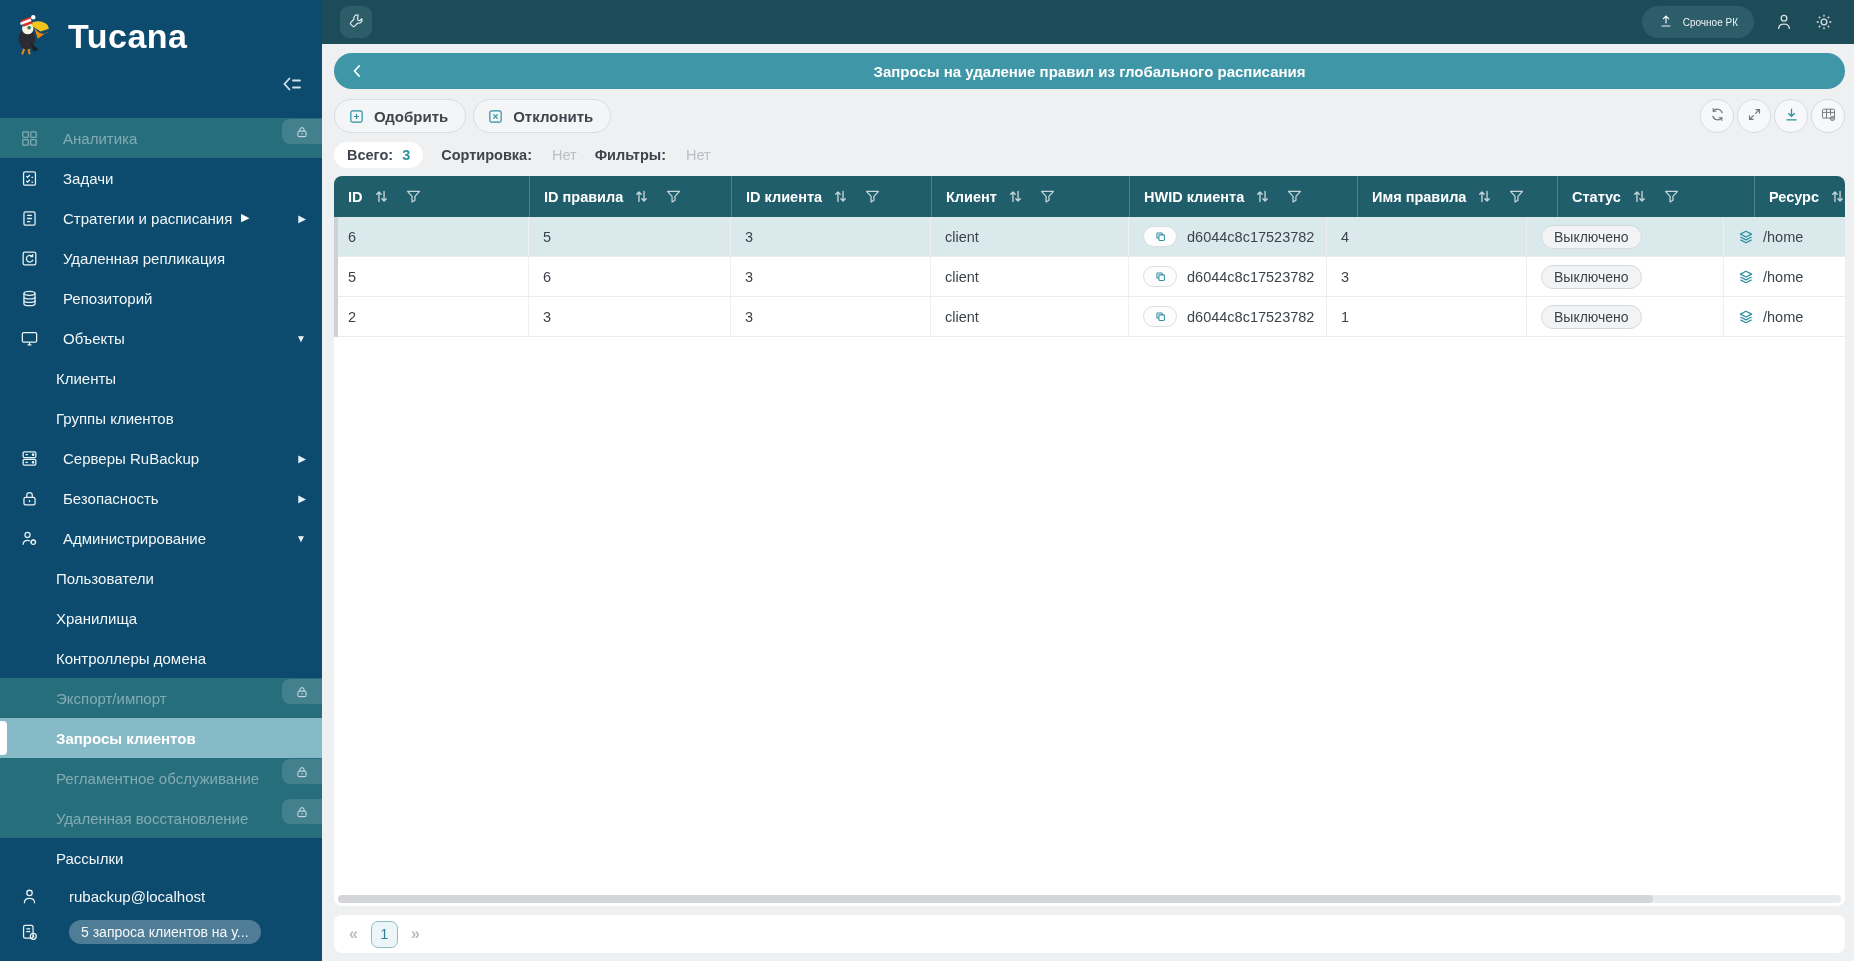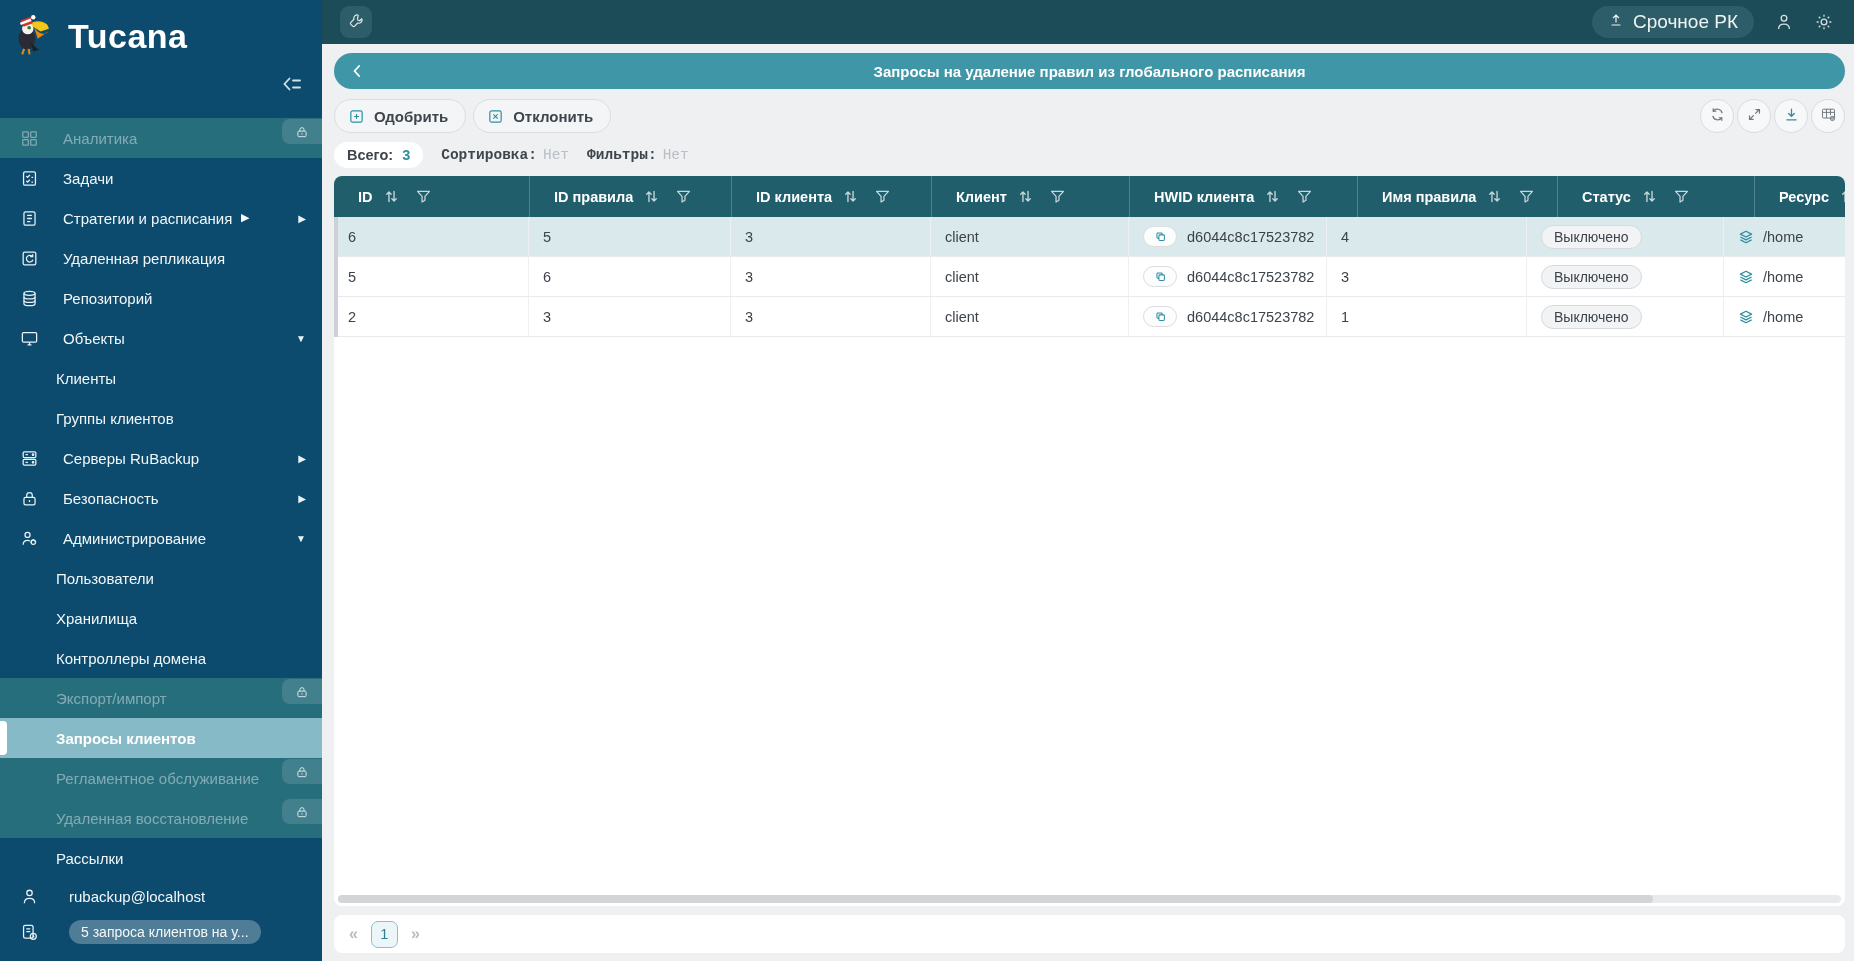--- a/index.html
+++ b/index.html
@@ -31,21 +31,21 @@
   .user-row .u-icon svg, .badge-row .u-icon svg { width:19px; height:19px; display:block; color:#e9f2f4; }
   .badge-pill { background:rgba(255,255,255,.28); border-radius:13px; padding:4px 12px; font-size:14px; max-width:196px; white-space:nowrap; overflow:hidden; }
   .peek-arrow { position:absolute; left:241px; top:211px; font-size:11px; color:#fff; cursor:pointer; }
 
   
   .main { flex:1; display:flex; flex-direction:column; min-width:0; }
   .topbar { height:44px; background:#1c4c58; display:flex; align-items:center; padding:0 20px 0 18px; flex:none; }
   .wrench-btn { width:32px; height:32px; border:none; border-radius:9px; background:#2d5d69; display:flex; align-items:center; justify-content:center; cursor:pointer; }
   .wrench-btn svg { width:17px; height:17px; color:#dfe7e9; }
   .topbar-right { margin-left:auto; display:flex; align-items:center; gap:20px; }
-  .urgent-btn { display:flex; align-items:center; gap:9px; background:#2d5d69; border:none; border-radius:17px; height:32px; padding:0 16px; color:#eef4f5; font-size:19px; font-family:inherit; cursor:pointer; }
+  .urgent-btn { display:flex; align-items:center; gap:9px; background:#2d5d69; border:none; border-radius:17px; height:32px; padding:0 16px; color:#eef4f5; font-size:10px; font-family:inherit; cursor:pointer; }
   .urgent-btn svg { width:16px; height:16px; }
   .tb-icon { width:20px; height:20px; color:#d5dde0; cursor:pointer; }
   .tb-icon svg { width:20px; height:20px; display:block; }
 
   .titlebar { position:relative; margin:9px 9px 0 12px; height:36px; background:#3f96a6; border-radius:18px; display:flex; align-items:center; flex:none; }
   .back-btn { margin-left:13px; width:20px; height:20px; color:#fff; cursor:pointer; z-index:1; }
   .back-btn svg { width:20px; height:20px; }
   .title { position:absolute; left:0; right:0; text-align:center; color:#fff; font-size:15px; font-weight:600; }
 
   .actions { margin:10px 9px 0 12px; display:flex; align-items:center; gap:7px; flex:none; }
@@ -54,27 +54,27 @@
   .btn .btn-ic svg { width:17px; height:17px; display:block; }
   .spacer { flex:1; }
   .iconbtn { width:34px; height:34px; border-radius:50%; border:1px solid #d9dce0; background:#f7f8f9; display:flex; align-items:center; justify-content:center; cursor:pointer; margin-left:3px; }
   .iconbtn svg { width:17px; height:17px; color:#70777d; }
   .iconbtn.accent svg { color:#2e8fa0; }
 
   .summary { margin:9px 9px 0 12px; height:26px; display:flex; align-items:center; gap:18px; flex:none; font-size:14.5px; }
   .total-pill { background:#fff; border-radius:13px; height:26px; display:inline-flex; align-items:center; padding:0 13px; gap:9px; }
   .total-pill .t-label { color:#3e454c; font-weight:600; }
   .total-pill .t-value { color:#2e8fa0; font-weight:600; }
-  .sum-item { display:inline-flex; gap:6px;font-family:Liberation Mono, monospace; }
+  .sum-item { display:inline-flex; gap:20px; }
   .sum-label { color:#3e454c; font-weight:700; }
   .sum-value { color:#b9bfc5; }
 
   .table-card { position:relative; margin:8px 9px 0 12px; height:730px; background:#fff; border-radius:8px; overflow:hidden; flex:none; }
   .thead { display:flex; height:41px; background:#205e6b; width:1600px; }
-  .th { display:flex; align-items:center; padding-left:24px; color:#fff; font-size:14.5px; font-weight:600; border-left:1px solid rgba(255,255,255,.22); flex:none; }
+  .th { display:flex; align-items:center; padding-left:14px; color:#fff; font-size:14.5px; font-weight:600; border-left:1px solid rgba(255,255,255,.22); flex:none; }
   .th:first-child { border-left:none; }
   .th .sort-ic { width:17px; height:17px; margin-left:10px; color:rgba(255,255,255,.75); }
   .th .sort-ic svg, .th .fun-ic svg { width:17px; height:17px; display:block; }
   .th .fun-ic { width:17px; height:17px; margin-left:15px; color:rgba(255,255,255,.75); }
   .trow { display:flex; height:40px; border-bottom:1px solid #e8eaec; width:1600px; background:#fff; }
   .trow.selected { background:#d9e9ec; }
   .td { display:flex; align-items:center; padding-left:14px; font-size:14.5px; color:#3c434a; border-right:1px solid #edeff1; flex:none; overflow:hidden; white-space:nowrap; }
   .copy-pill { display:inline-flex; align-items:center; justify-content:center; width:34px; height:21px; border:1px solid #d9dde1; background:#fdfdfe; border-radius:11px; margin-right:10px; cursor:pointer; flex:none; }
   .copy-pill svg { width:13px; height:13px; color:#2e8fa0; }
   .status-pill { border:1px solid #d6dade; background:#f2f3f5; border-radius:12px; padding:3px 12px; font-size:14px; color:#3c434a; }

